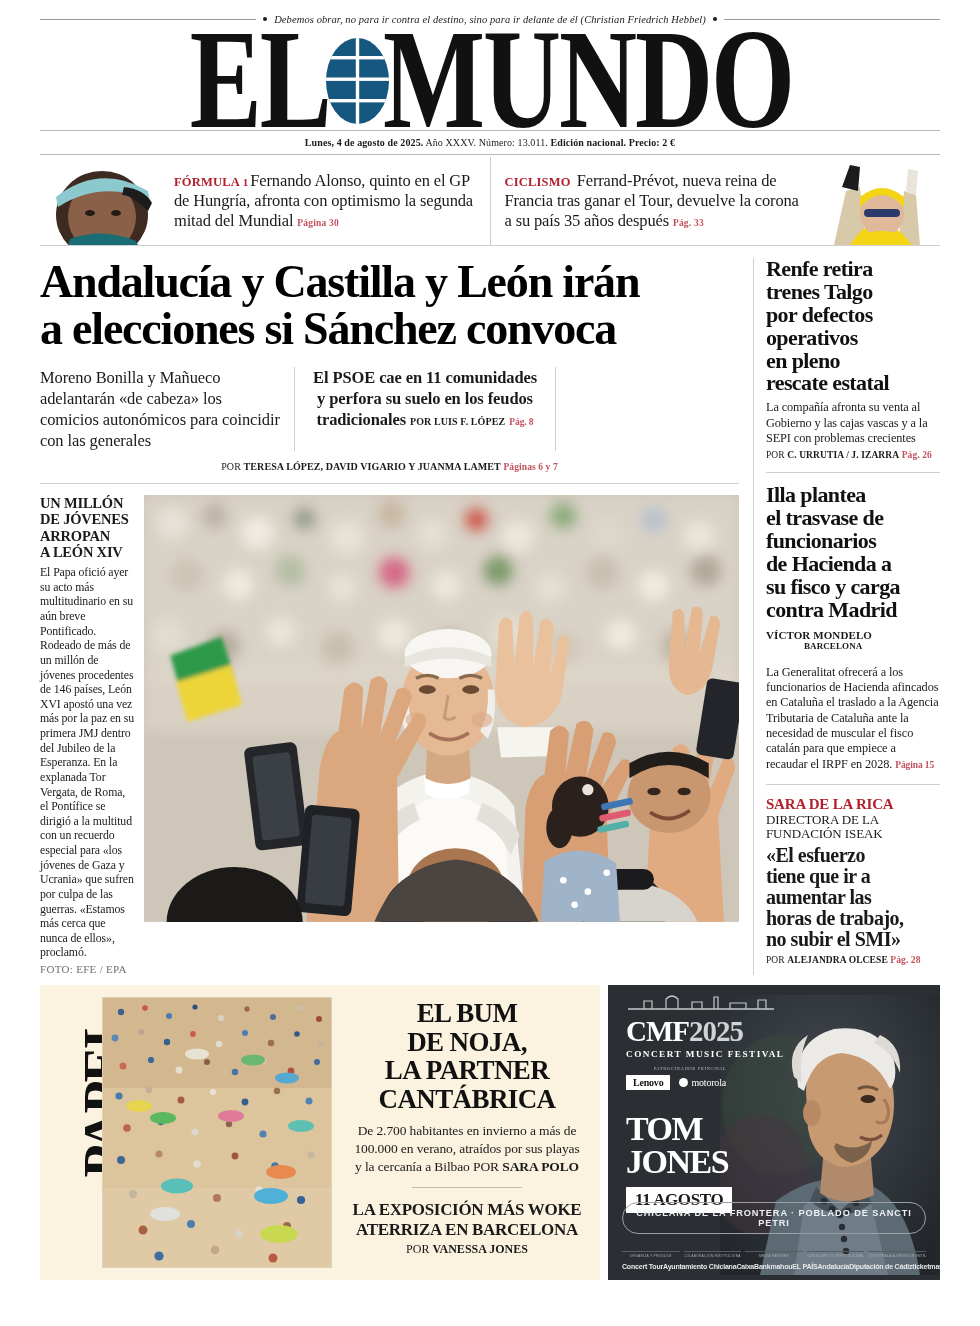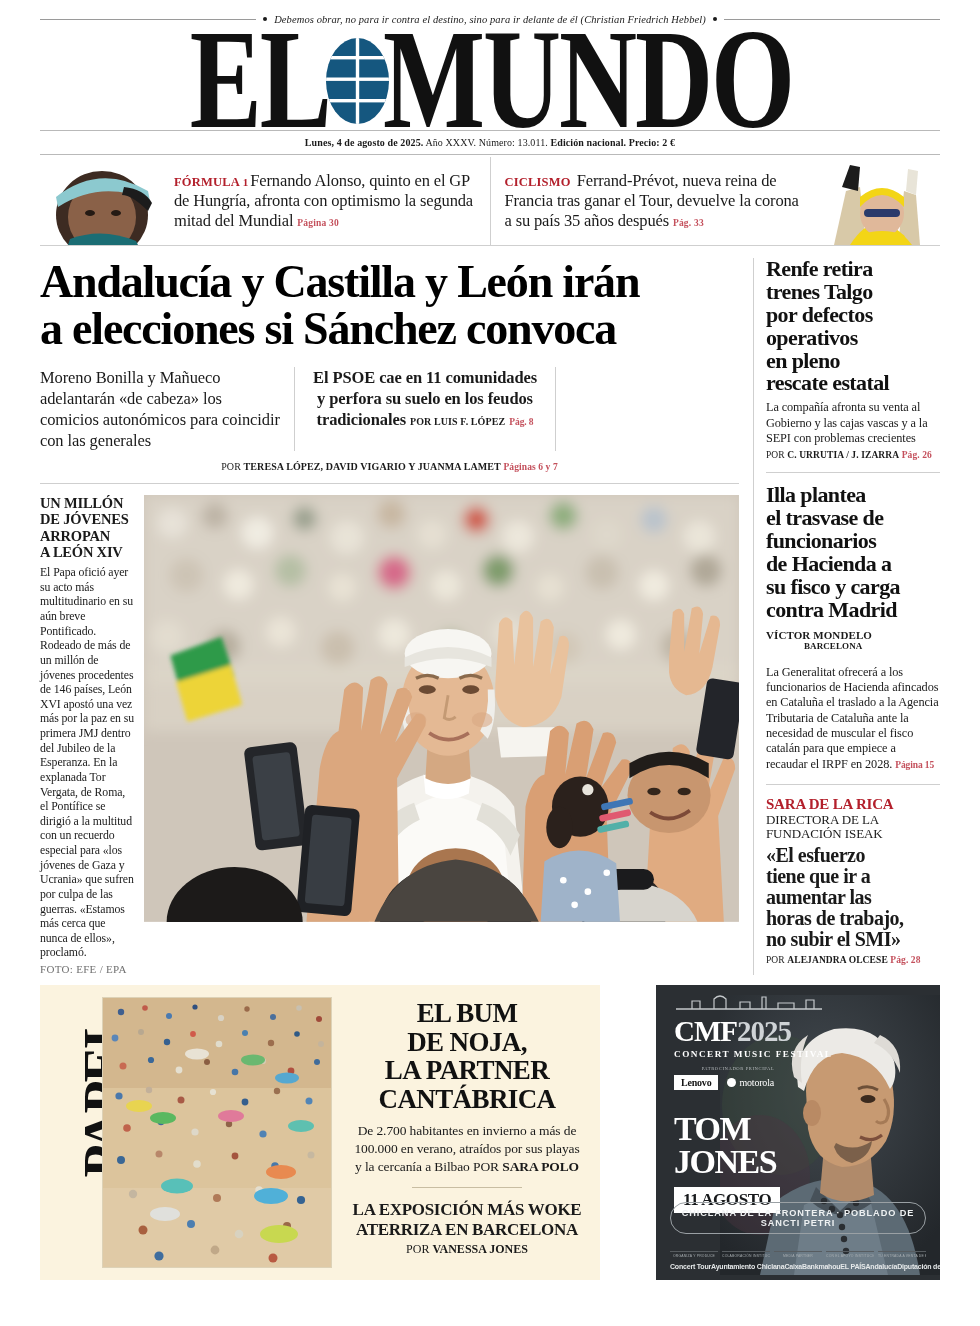--- a/index.html
+++ b/index.html
@@ -134,21 +134,21 @@
   }
   .r-role{font-size:13px;line-height:1.1;letter-spacing:-.1px;margin-bottom:3px;}
   .r-role span{display:block;}
   .r-quote{font-weight:bold;font-size:20px;line-height:1.06;letter-spacing:-.5px;}
   .r-quote span{display:block;}
   .r-attrib{
     font-size:9.5px;font-weight:bold;margin-top:4px;letter-spacing:.1px;
   }
 
   
-  .bottom{display:flex;margin-top:10px;height:295px;gap:48px;}
+  .bottom{display:flex;margin-top:10px;height:295px;}
   .papel{
     width:560px;flex:none;background:#fbf3df;display:flex;position:relative;
     box-sizing:border-box;
   }
   .papel-logo{
     width:62px;flex:none;position:relative;
   }
   .papel-word{
     position:absolute;left:-62px;top:84px;width:250px;
     transform:rotate(-90deg);transform-origin:center center;

